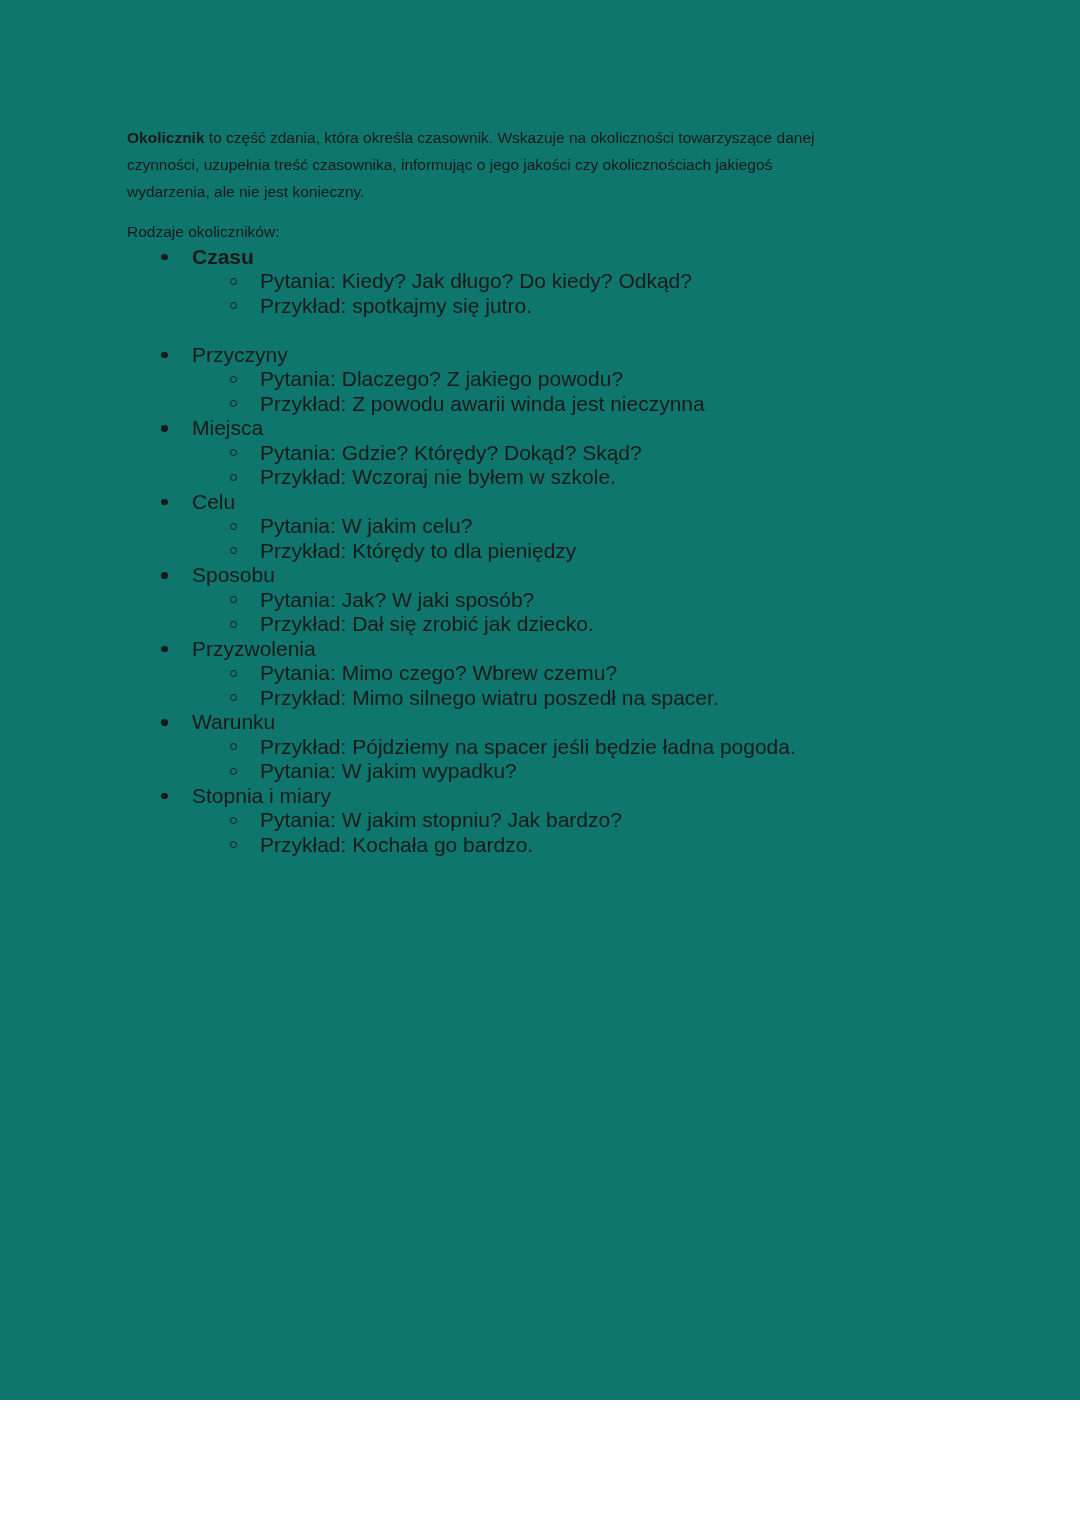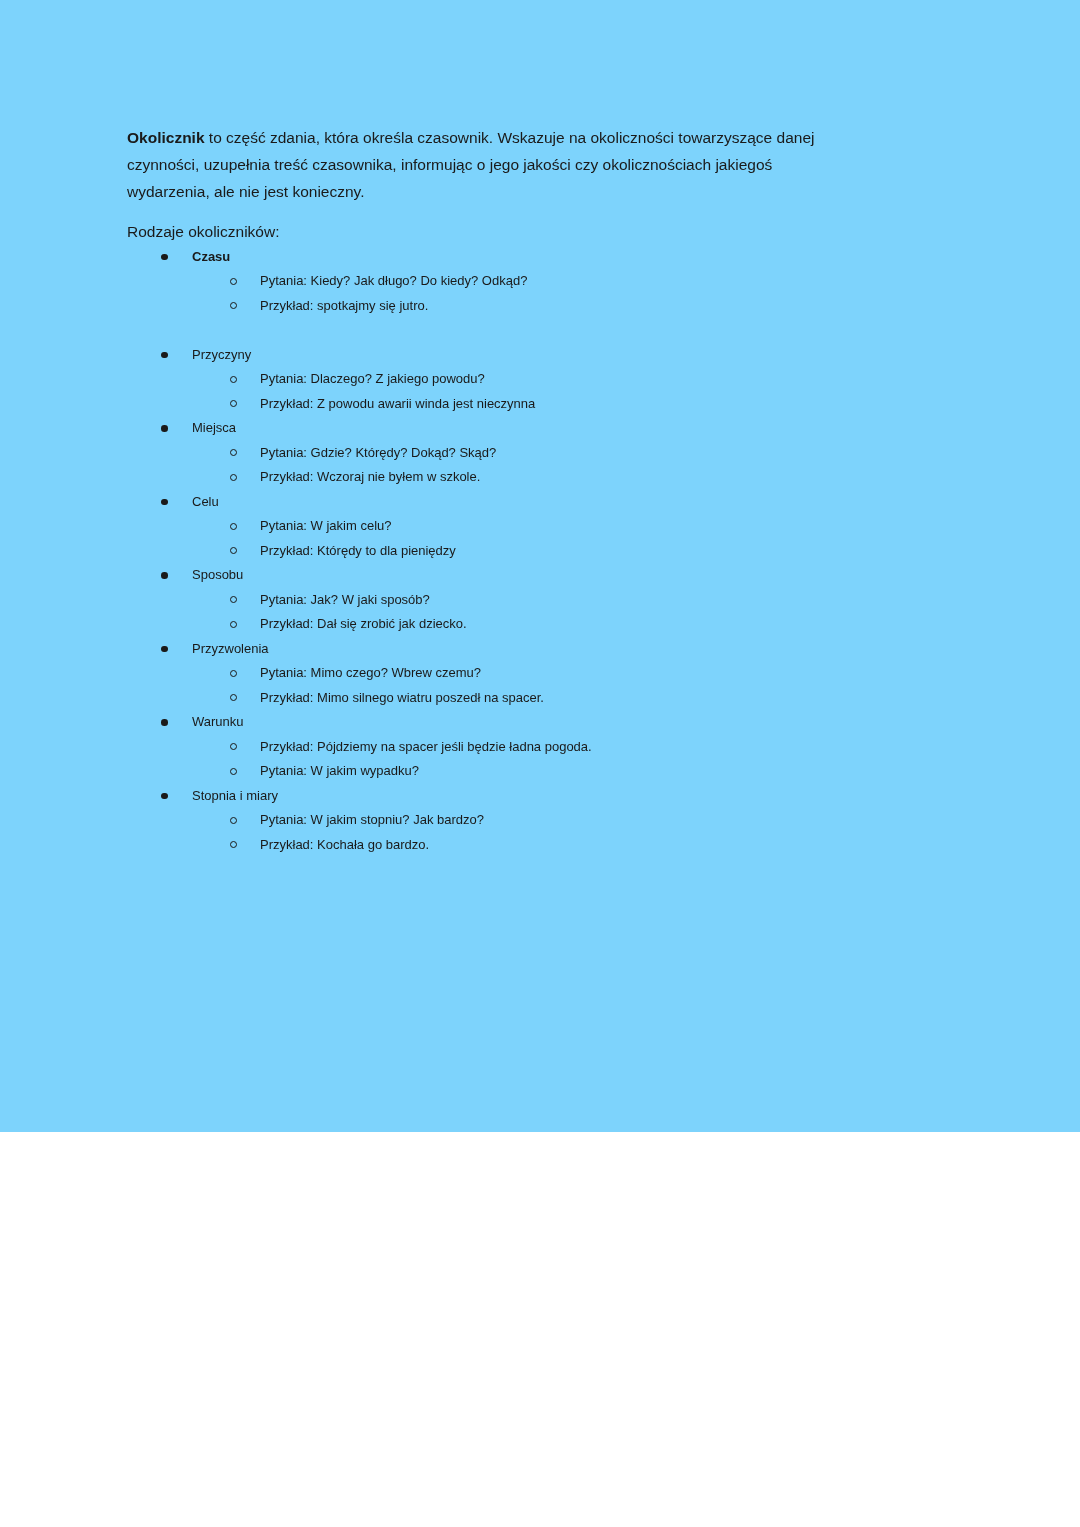--- a/index.html
+++ b/index.html
@@ -3,22 +3,22 @@
 <meta charset="utf-8">
 <style>
   html, body {
     margin: 0;
     padding: 0;
     background: #ffffff;
   }
   .page {
     position: relative;
     width: 1080px;
-    height: 1132px;
-    background: #7dd3fc;
+    height: 1400px;
+    background: #0f766e;
     overflow: hidden;
     font-family: "Liberation Sans", sans-serif;
     color: #1a1a1a;
   }
   .content {
     position: absolute;
     left: 127px;
     top: 124px;
     width: 800px;
   }
@@ -36,21 +36,21 @@
   }
   .list-title {
     font-size: 15.5px;
     line-height: 24.5px;
     margin: 15px 0 0 0;
   }
   ul.outline {
     list-style: none;
     margin: 0;
     padding: 0;
-    font-size: 13px;
+    font-size: 21px;
     line-height: 24.5px;
   }
   li.sec {
     margin: 0;
     padding: 0;
   }
   li.sec.gap-after {
     margin-bottom: 24.5px;
   }
   .l1 {

